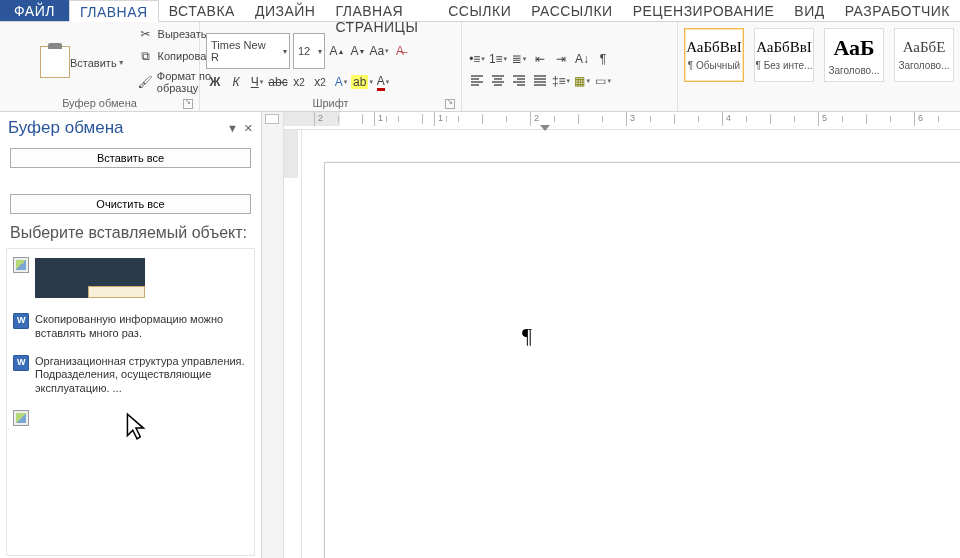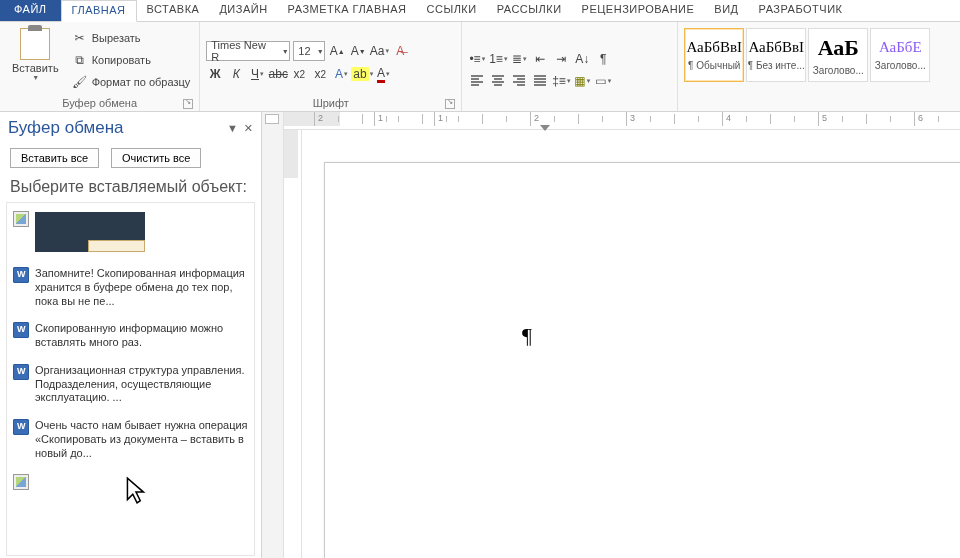--- a/index.html
+++ b/index.html
@@ -1,64 +1,64 @@
 <!DOCTYPE html>
 <html><head>
 <meta charset="utf-8">
 <style>
   * { box-sizing: border-box; margin: 0; padding: 0; font-family: "Segoe UI", Tahoma, sans-serif; }
   body { width: 960px; height: 558px; background: #fff; overflow: hidden; font-size: 12px; color: #444; }
 
   
   .tabs { display: flex; height: 22px; background: #fff; border-bottom: 1px solid #d4d4d4; }
-  .tab { padding: 3px 10px 0; font-size: 11px; letter-spacing: .5px; color: #444; cursor: pointer; }
+  .tab { padding: 3px 10px 0; font-size: 14px; letter-spacing: .5px; color: #444; cursor: pointer; }
   .tab.file { background: #2b579a; color: #fff; padding: 3px 14px; }
   .tab.active { color: #2b579a; border: 1px solid #d4d4d4; border-bottom: 1px solid #fff; background: #fff; margin-bottom: -1px; }
 
   
   .ribbon { display: flex; height: 90px; border-bottom: 1px solid #d4d4d4; background: #f9f9f9; }
   .group { border-right: 1px solid #e1e1e1; padding: 2px 6px 0; display: flex; flex-direction: column; justify-content: space-between; }
   .group-body { display: flex; gap: 4px; flex: 1; }
   .group-label { text-align: center; font-size: 11px; color: #666; padding: 1px 0 2px; position: relative; }
   .launcher { position: absolute; right: 0; bottom: 2px; width: 10px; height: 10px; border: 1px solid #aaa; }
   .launcher::after { content: "↘"; font-size: 7px; position: absolute; top: -2px; left: 1px; color: #777; }
 
   .col { display: flex; flex-direction: column; gap: 2px; justify-content: center; }
   .row { display: flex; gap: 3px; align-items: center; }
 
   .btn { display: flex; align-items: center; gap: 4px; padding: 2px 3px; font-size: 11px; color: #444; cursor: pointer; }
   .ic { width: 16px; height: 16px; display: inline-flex; align-items: center; justify-content: center; font-size: 12px; }
   .caret { font-size: 7px; color: #666; margin-left: 1px; }
 
-  .big-paste { display: flex; flex-direction: column; align-items: center; padding: 4px 6px 0; cursor: pointer; }
+  .big-paste { display: flex; flex-direction: row; align-items: center; padding: 4px 6px 0; cursor: pointer; margin-left: 28px; }
   .big-paste .icon { width: 30px; height: 32px; background: #fff; border: 1px solid #c9a96e; position: relative; }
   .big-paste .icon::before { content: ""; position: absolute; top: -4px; left: 7px; width: 14px; height: 6px; background: #888; border-radius: 2px 2px 0 0; }
   .big-paste .lbl { font-size: 11px; margin-top: 2px; }
 
-  .font-sel, .size-sel { border: 1px solid #ababab; background: #fff; height: 20px; font-size: 11px; padding: 0 14px 0 4px; position: relative; display: flex; align-items: center; }
+  .font-sel, .size-sel { border: 1px solid #ababab; background: #fff; height: 36px; font-size: 11px; padding: 0 14px 0 4px; position: relative; display: flex; align-items: center; }
   .font-sel { width: 84px; } .size-sel { width: 32px; }
   .font-sel::after, .size-sel::after { content: "▾"; position: absolute; right: 2px; font-size: 8px; color: #555; }
 
   .sq { width: 18px; height: 18px; border: 1px solid transparent; display: inline-flex; align-items: center; justify-content: center; font-size: 12px; cursor: pointer; }
   .sq svg { width: 14px; height: 14px; }
 
   .style-card { width: 60px; height: 54px; border: 1px solid #ddd; background: #fff; display: flex; flex-direction: column; align-items: center; justify-content: center; cursor: pointer; font-size: 10px; color: #555; }
   .style-card.sel { border-color: #f0b84e; box-shadow: inset 0 0 0 1px #ffe6b3; }
   .style-prev { font-family: "Times New Roman", serif; font-size: 15px; color: #000; margin-bottom: 4px; }
   .style-prev.big { font-size: 22px; font-weight: bold; }
-  .style-prev.blue { color: #8b5cf6; }
+  .style-prev.blue { color: #404040; }
 
   
   .workspace { display: flex; height: calc(558px - 22px - 90px); }
   .pane { width: 262px; border-right: 1px solid #d4d4d4; background: #fff; display: flex; flex-direction: column; }
   .pane-title { display: flex; align-items: center; justify-content: space-between; padding: 6px 8px; }
   .pane-title h1 { font-size: 17px; font-weight: normal; color: #2b579a; }
   .pane-ctl { display: flex; gap: 6px; color: #666; }
   .pane-ctl span { cursor: pointer; font-size: 11px; }
-  .pane-btns { display: flex; gap: 12px; padding: 4px 10px 8px; }
+  .pane-btns { display: flex; gap: 26px; padding: 4px 10px 8px; flex-direction: column; }
   .pane-btns button { border: 1px solid #ababab; background: #fdfdfd; padding: 3px 10px; font-size: 11px; cursor: pointer; }
   .pane-hint { font-size: 16px; color: #555; padding: 2px 10px 4px; }
   .pane-list { flex: 1; margin: 2px 6px; border: 1px solid #e5e5e5; overflow-y: auto; padding: 4px; }
   .clip { display: flex; gap: 6px; padding: 4px 2px 10px; cursor: pointer; }
   .clip-ic { width: 16px; height: 16px; flex: none; }
   .clip-ic.word { background: linear-gradient(#3a6db5,#3a6db5); border: 1px solid #2a5a9e; border-radius: 1px; position: relative; }
   .clip-ic.word::after { content: "W"; color: #fff; font-size: 9px; font-weight: bold; position: absolute; top: 1px; left: 3px; }
   .clip-ic.pic { border: 1px solid #999; background: #eee; position: relative; }
   .clip-ic.pic::after { content: ""; position: absolute; inset: 2px; background: linear-gradient(135deg,#b6d67a 50%,#7aa6d6 50%); }
   .clip-txt { font-size: 11px; line-height: 1.25; color: #333; }
@@ -83,21 +83,21 @@
   .margin-tab { position: absolute; top: 13px; left: 256px; width: 0; height: 0; border-left: 5px solid transparent; border-right: 5px solid transparent; border-top: 6px solid #888; }
 </style>
 </head>
 <body>
 
 <div class="tabs">
   <div class="tab file">ФАЙЛ</div>
   <div class="tab active">ГЛАВНАЯ</div>
   <div class="tab">ВСТАВКА</div>
   <div class="tab">ДИЗАЙН</div>
-  <div class="tab">РАЗМЕТКА ГЛАВНАЯ</div>
+  <div class="tab">ГЛАВНАЯ СТРАНИЦЫ</div>
   <div class="tab">ССЫЛКИ</div>
   <div class="tab">РАССЫЛКИ</div>
   <div class="tab">РЕЦЕНЗИРОВАНИЕ</div>
   <div class="tab">ВИД</div>
   <div class="tab">РАЗРАБОТЧИК</div>
 </div>
 
 <div class="ribbon">
 
   <div class="group" style="min-width:190px">
@@ -198,21 +198,21 @@
             </svg>
           </span>
         <span class="sq">‡≡<span class="caret">▾</span></span>
         <span class="sq" style="color:#7a7a00">▦<span class="caret">▾</span></span>
         <span class="sq">▭<span class="caret">▾</span></span>
       </div>
     </div>
   </div>
 
   <div class="group" style="flex:1;border-right:none">
-    <div class="group-body" style="gap:2px;padding-top:4px;overflow:hidden">
+    <div class="group-body" style="gap:10px;padding-top:4px;overflow:hidden">
       <div class="style-card sel">
           <div class="style-prev">АаБбВвІ</div>
           <div>¶ Обычный</div>
         </div>
       <div class="style-card">
           <div class="style-prev">АаБбВвІ</div>
           <div>¶ Без инте...</div>
         </div>
       <div class="style-card">
           <div class="style-prev big">АаБ</div>
@@ -242,33 +242,25 @@
       <button>Очистить все</button>
     </div>
     <div class="pane-hint">Выберите вставляемый объект:</div>
     <div class="pane-list">
       <div class="clip">
         <div class="clip-ic pic"></div>
         <div class="clip-img"></div>
       </div>
       <div class="clip">
         <div class="clip-ic word"></div>
-        <div class="clip-txt">Запомните! Скопированная информация хранится в буфере обмена до тех пор, пока вы не пе...</div>
-      </div>
-      <div class="clip">
-        <div class="clip-ic word"></div>
         <div class="clip-txt">Скопированную информацию можно вставлять много раз.</div>
       </div>
       <div class="clip">
         <div class="clip-ic word"></div>
         <div class="clip-txt">Организационная структура управления. Подразделения, осуществляющие эксплуатацию. ...</div>
-      </div>
-      <div class="clip">
-        <div class="clip-ic word"></div>
-        <div class="clip-txt">Очень часто нам бывает нужна операция «Скопировать из документа – вставить в новый до...</div>
       </div>
       <div class="clip">
         <div class="clip-ic pic"></div>
         <svg class="cursor-arrow" viewBox="0 0 20 28">
             <path d="M2 2 L2 22 L7 17 L11 25 L14 23 L10 15 L17 15 Z" fill="#fff" stroke="#000" stroke-width="1.4"></path>
           </svg>
       </div>
     </div>
   </div>
 

